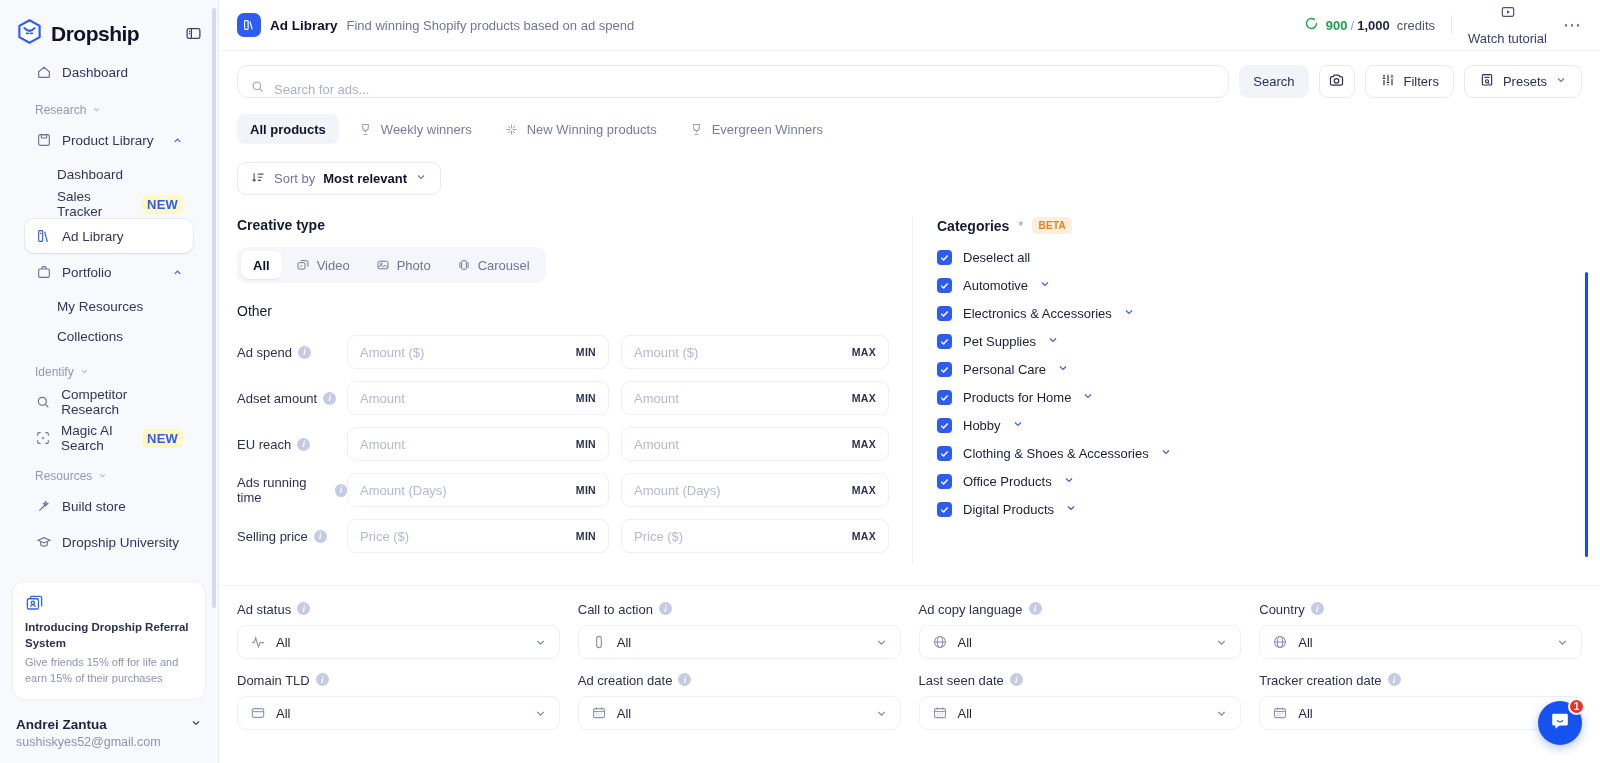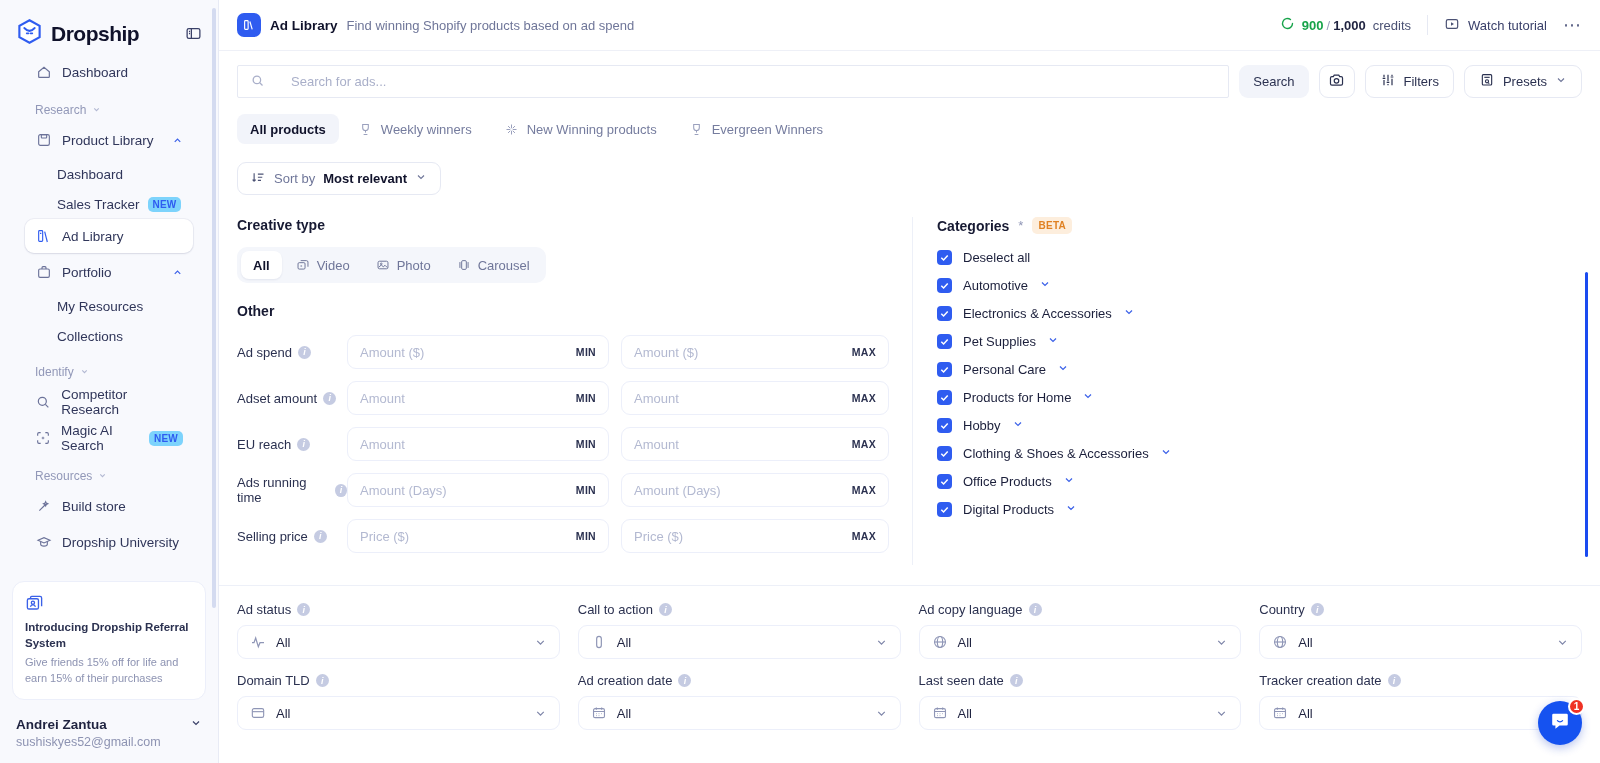--- a/index.html
+++ b/index.html
@@ -43,21 +43,21 @@
     font-size: 12px; color: #9298b8; padding: 0 10px;
     margin: 14px 0 6px 0; display: flex; align-items: center; gap: 6px;
   }
   .sb-sub {
     display: flex; align-items: center; gap: 8px;
     height: 30px; padding: 0 10px 0 32px; font-size: 13.5px;
     color: #30365a; cursor: pointer; border-radius: 9px;
   }
   .chev { margin-left: auto; color: #3b61e8; display:flex; }
   .badge-new {
-    background: #7dd3fc; color: #2f5cf0; font-size: 10px; font-weight: bold;
+    background: #fef9c3; color: #2f5cf0; font-size: 13px; font-weight: bold;
     border-radius: 5px; padding: 2px 5px; letter-spacing: .2px;
   }
 
   .promo {
     margin: 10px 12px 8px 12px; padding: 12px;
     background: #ffffff; border: 1px solid #eceffa; border-radius: 12px;
   }
   .promo-icon { color: #3b61e8; margin-bottom: 7px; display:flex; }
   .promo-title { font-size: 11.5px; font-weight: 600; color: #2b3150; line-height: 1.35; margin-bottom: 4px;}
   .promo-sub { font-size: 11px; color: #8d93b2; line-height: 1.45; }
@@ -85,27 +85,27 @@
     display: flex; align-items: center; justify-content: center; color: #fff;
     margin-right: 9px;
   }
   .app-title { font-size: 13.5px; font-weight: bold; color: #10122b; }
   .app-sub { font-size: 13px; color: #6f7699; margin-left: 9px; }
   .top-right { margin-left: auto; display: flex; align-items: center; gap: 0; }
   .credits { display: flex; align-items: center; gap: 7px; font-size: 13px; color: #4b5274; }
   .credits .num { color: #17a34a; font-weight: 600; }
   .credits .tot { color: #1f2340; font-weight: 600; }
   .vdiv { width: 1px; height: 20px; background: #e6e9f3; margin: 0 16px; }
-  .watch { display: flex; align-items: center; gap: 8px; font-size: 13px; color: #3a406a; cursor:pointer;}
+  .watch { display: flex; align-items: center; gap: 8px; font-size: 13px; color: #3a406a; cursor:pointer;flex-direction:column;}
   .dots { margin-left: 16px; color: #5a6185; font-size: 18px; letter-spacing: 1px; cursor: pointer; line-height: 1;}
 
   .searchrow { display: flex; align-items: center; gap: 10px; padding: 14px 18px 0 18px; }
   .searchbox {
-    flex: 1; height: 33px; border: 1px solid #e6e9f3; border-radius: 2px;
-    display: flex; align-items: center; gap: 26px; padding: 0 12px;
+    flex: 1; height: 33px; border: 1px solid #e6e9f3; border-radius: 11px;
+    display: flex; align-items: flex-end; gap: 9px; padding: 0 12px;
     color: #a3a9c6; font-size: 13px; background: #fff;
   }
   .searchbox input {
     border: 0; outline: none; font-size: 13px; font-family: inherit;
     color: #2b3150; background: transparent; flex: 1;
   }
   .searchbox input::placeholder { color: #a9afc9; }
   .btn {
     height: 33px; border-radius: 9px; display: flex; align-items: center;
     gap: 8px; padding: 0 14px; font-size: 13px; color: #2b3150;
@@ -131,21 +131,21 @@
   }
   .sortbtn .lbl { color: #6f7699; }
   .sortbtn .val { color: #10122b; font-weight: 600; }
 
   
   .filters { display: flex; padding: 22px 18px 0 18px; }
   .col-left { width: 675px; flex: 0 0 675px; padding-right: 18px; }
   .col-right { flex: 1; border-left: 1px solid #edf0f8; padding-left: 24px; position: relative; }
 
   .sect-title { font-size: 14px; font-weight: 600; color: #171a33; margin-bottom: 14px; }
-  .sect-title2 { font-size: 14px; font-weight: 700; color: #171a33; margin: 20px 0 16px 0; }
+  .sect-title2 { font-size: 14px; font-weight: 400; color: #171a33; margin: 20px 0 16px 0; }
 
   .segbar {
     display: inline-flex; background: #f4f6fb; border-radius: 10px; padding: 4px; gap: 2px;
   }
   .seg {
     display: flex; align-items: center; gap: 7px; height: 28px; padding: 0 12px;
     border-radius: 8px; font-size: 13px; color: #6f7699; cursor: pointer;
   }
   .seg.active { background: #fff; color: #10122b; font-weight: 600; box-shadow: 0 1px 2px rgba(30,40,90,.08); }
 
@@ -190,21 +190,21 @@
   .cat-scrollbar {
     position: absolute; right: -6px; top: 55px; width: 3px; height: 285px;
     background: #1a4bf0; border-radius: 3px;
   }
 
   
   .selects { padding: 16px 18px 0 18px; }
   .srow { display: flex; gap: 18px; margin-bottom: 14px; }
   .scell { flex: 1; min-width: 0; }
   .slabel {
-    font-size: 13px; color: #2b3150; display: flex; align-items: center;
+    font-size: 13px; color: #2b3150; display: flex; 
     gap: 6px; margin-bottom: 8px;
   }
   .select {
     height: 34px; border: 1px solid #eceffa; border-radius: 9px; background: #fff;
     display: flex; align-items: center; gap: 10px; padding: 0 12px;
     font-size: 13px; color: #1f2340; cursor: pointer;
   }
   .select .ic { color: #8f96b6; display: flex; }
   .select .cv { margin-left: auto; color: #7d84a8; display: flex; }
 

